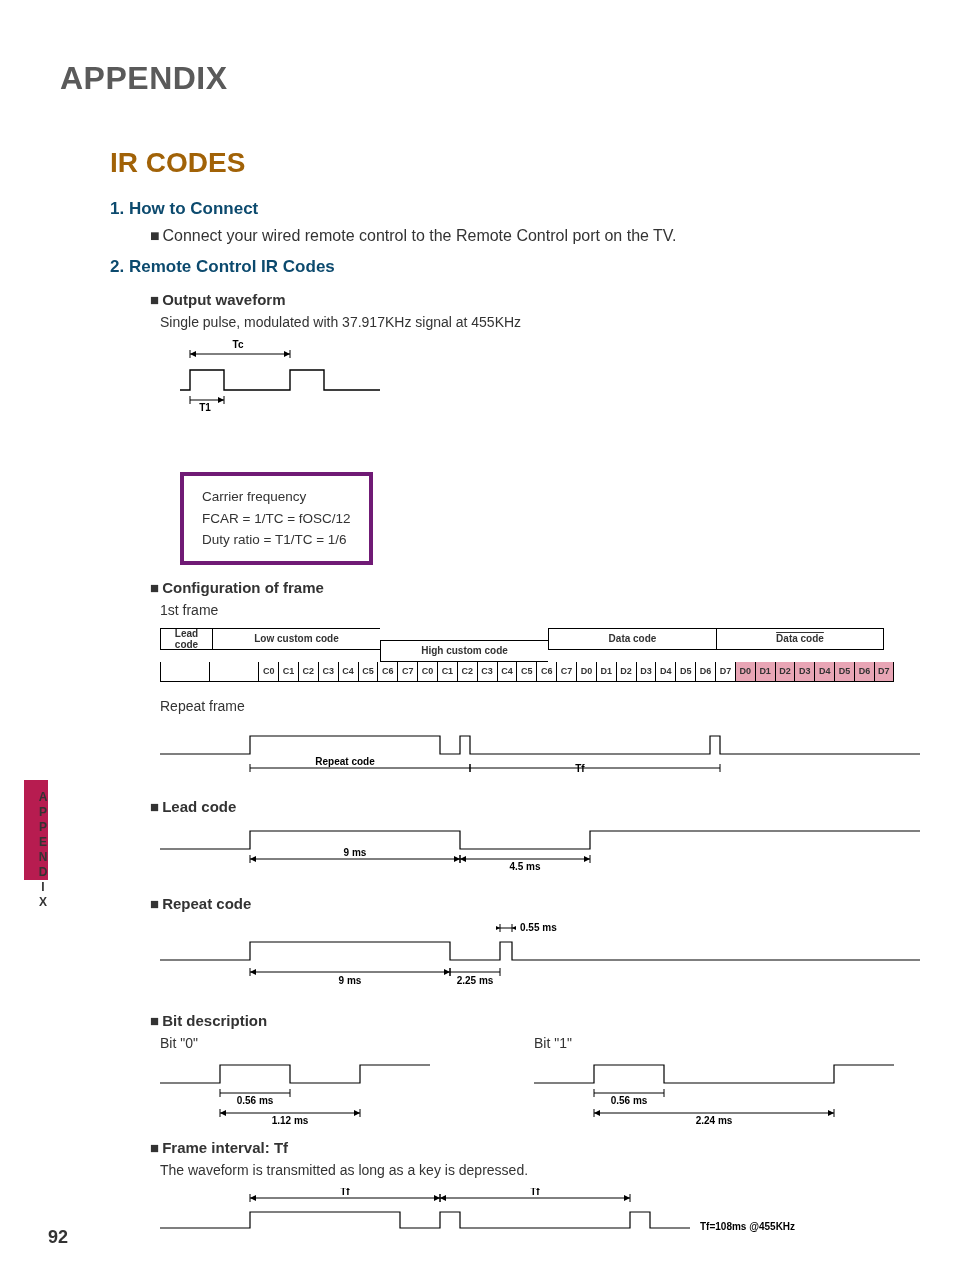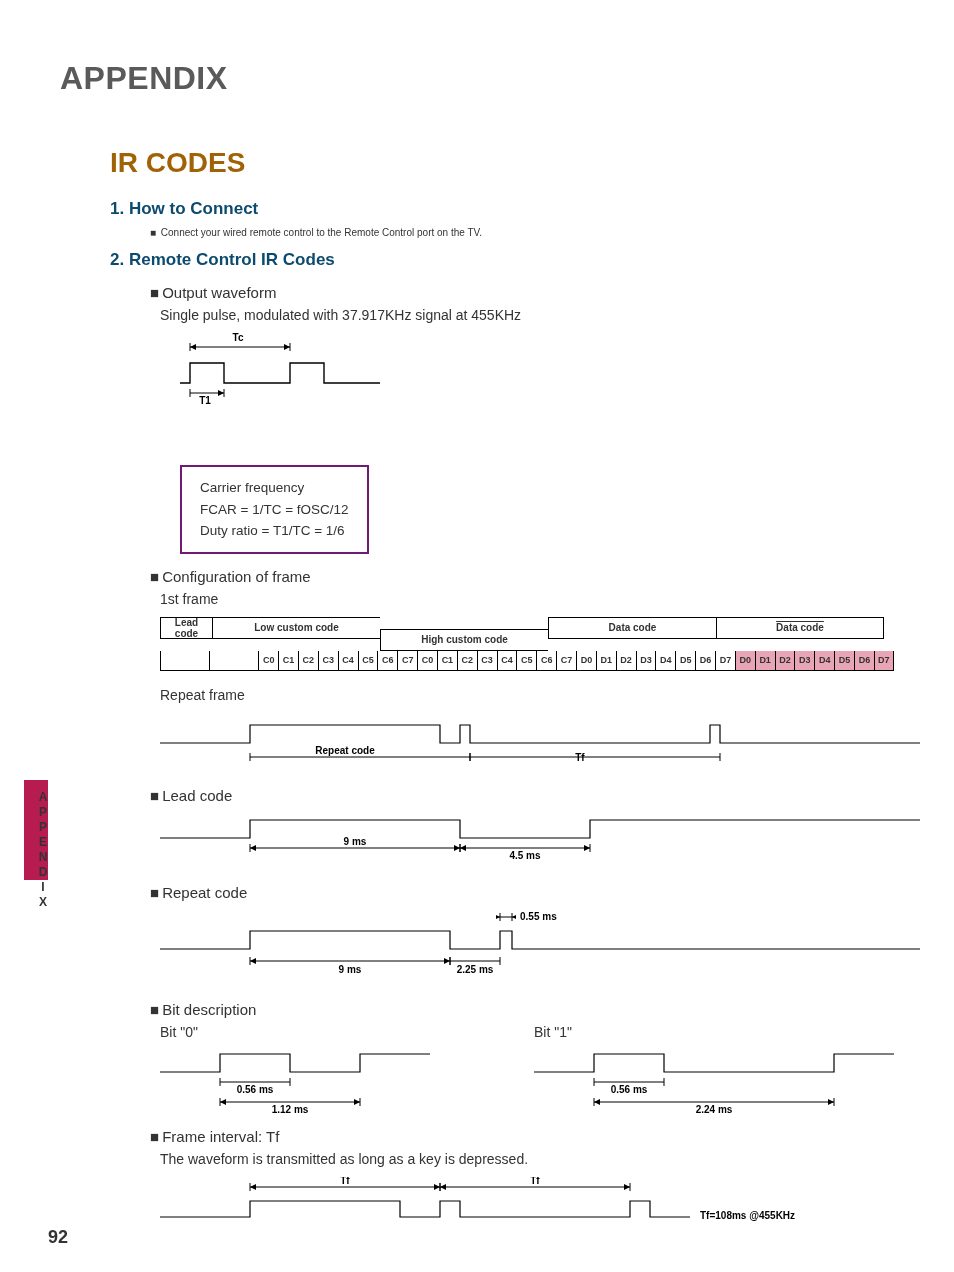--- a/index.html
+++ b/index.html
@@ -29,45 +29,45 @@
   h3.sub {
     font-size: 17px;
     font-weight: 700;
     color: #0c4a6e;
     margin-left: 50px;
     margin-bottom: 8px;
   }
   .indent1 { margin-left: 90px; }
   .bullet { display: inline-block; width: 8px; }
   p.line {
-    font-size: 10px;
+    font-size: 16px;
     margin-bottom: 12px;
   }
   .subhead {
     font-size: 15px;
-    font-weight: 400;
+    font-weight: 700;
     margin-left: 90px;
     margin-top: 14px;
     margin-bottom: 6px;
   }
   .desc {
     font-size: 14px;
     margin-left: 100px;
     margin-bottom: 10px;
   }
   .waveform-row {
     display: flex;
     align-items: flex-start;
     margin-left: 120px;
     gap: 60px;
     margin-bottom: 14px;
     flex-direction: column;
   }
   .box-carrier {
-    border: 2px solid #701a75;
+    border: 4px solid #701a75;
     padding: 10px 18px;
     font-size: 13.5px;
     line-height: 1.6;
   }
   svg { display: block; }
 
   
   .frame-wrap { margin-left: 100px; margin-top: 4px; }
   .frame-header-row {
     display: flex;

